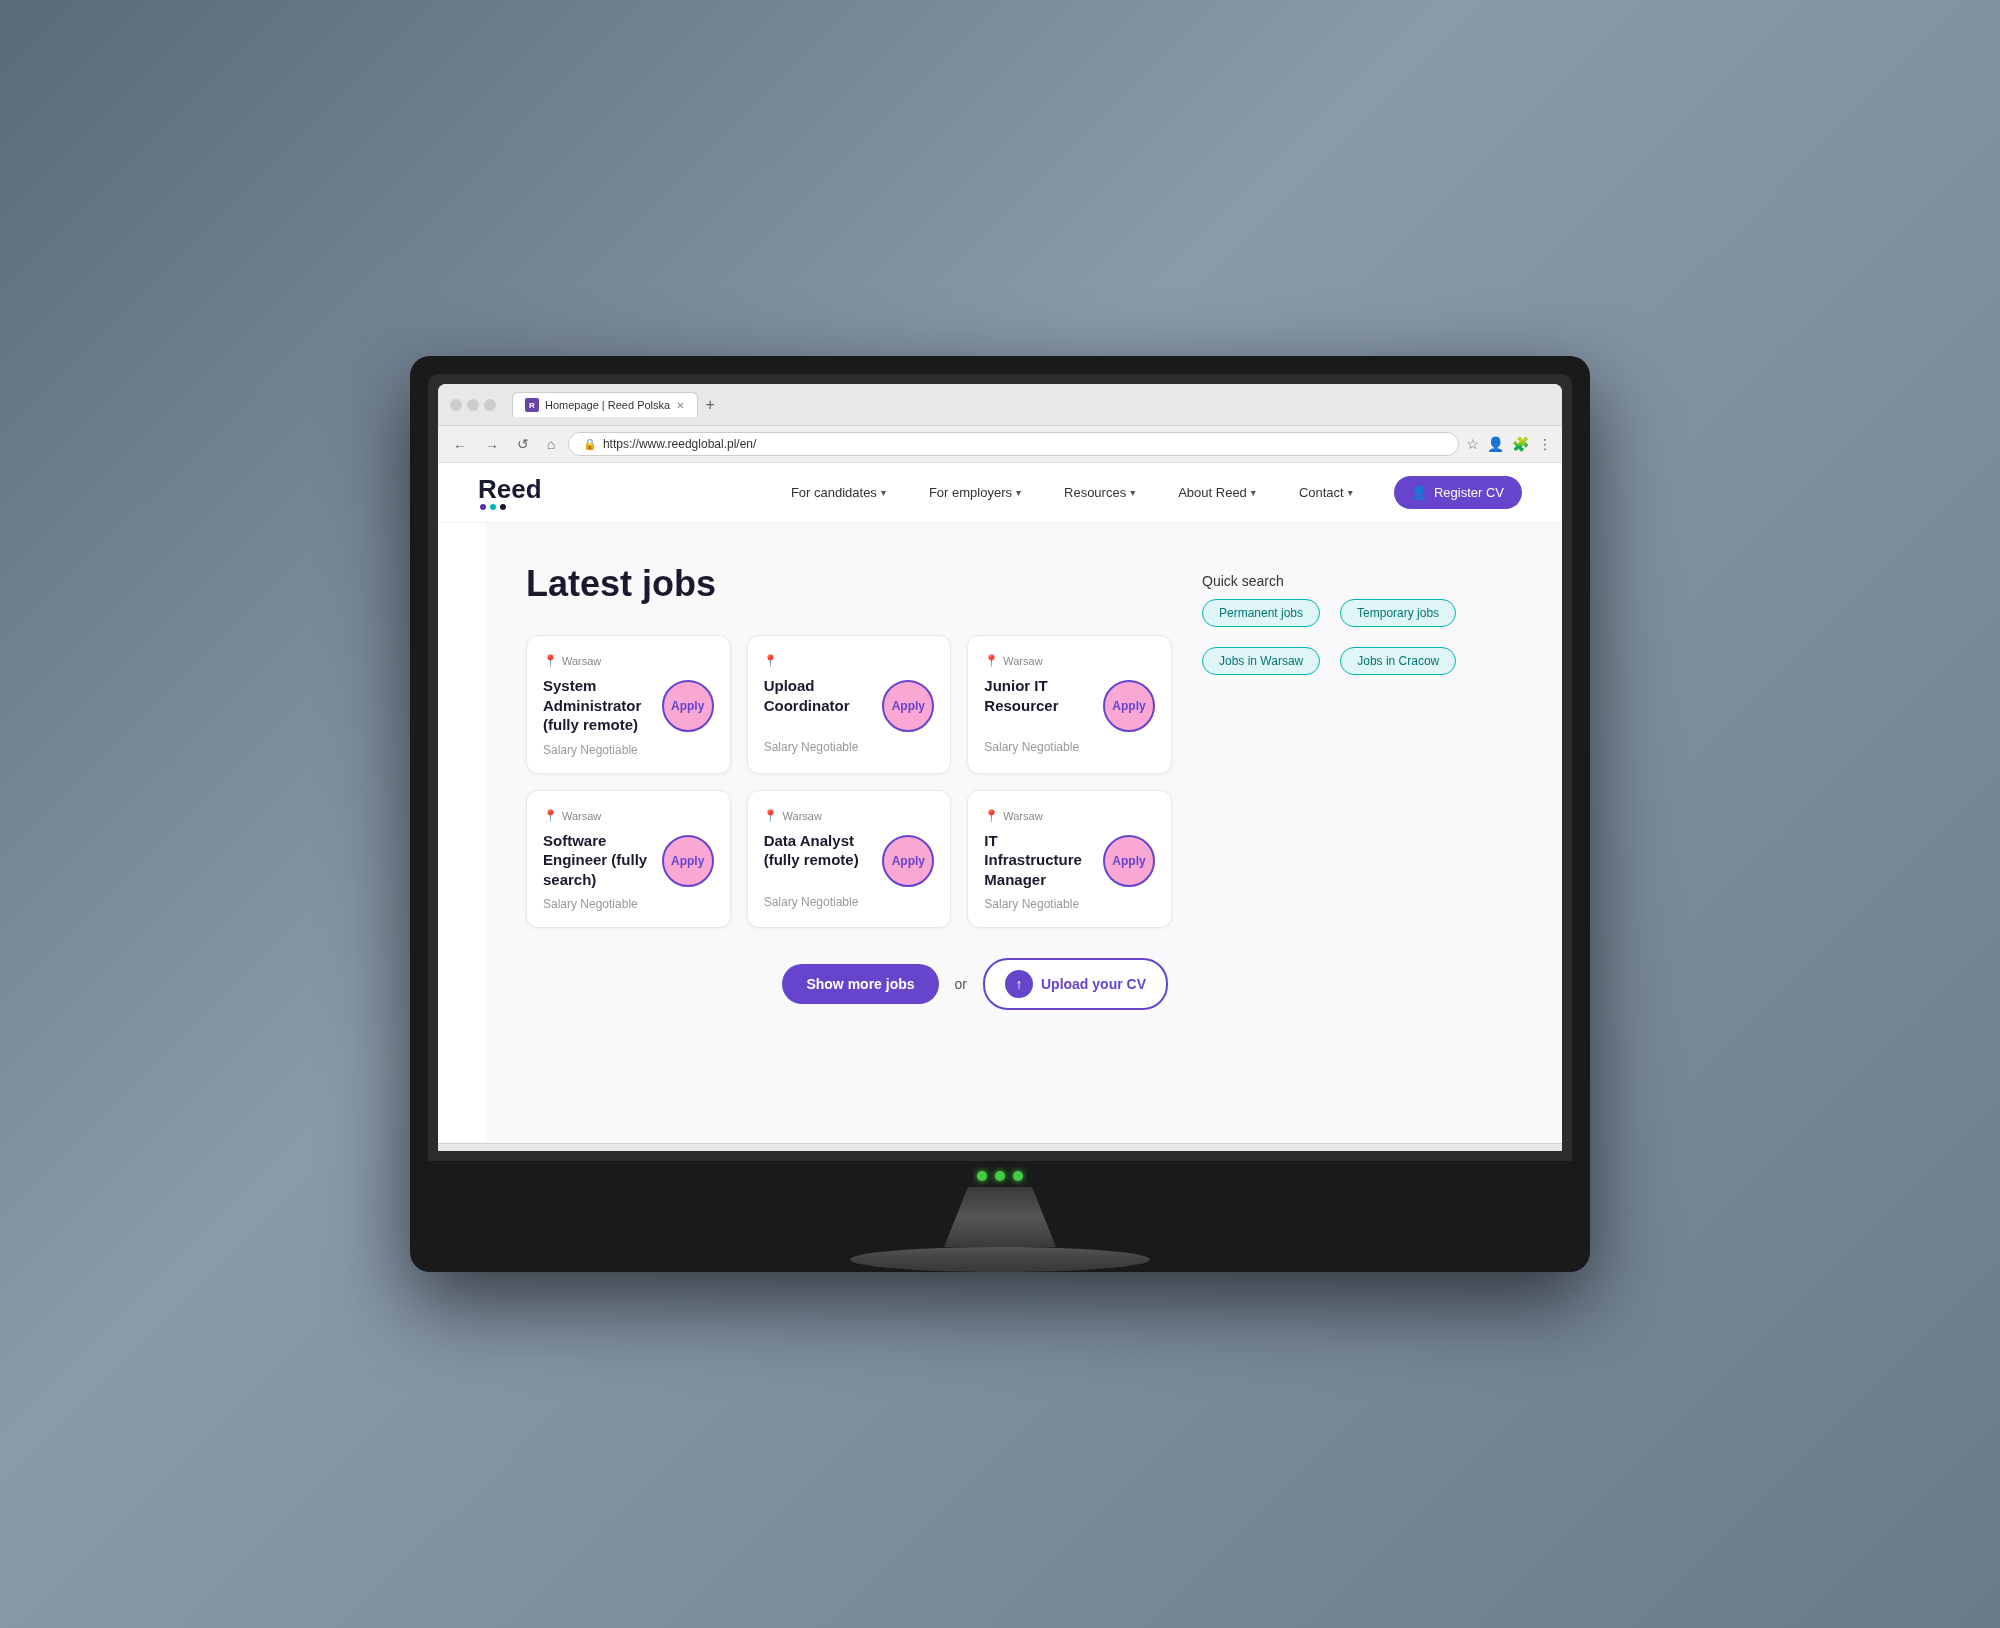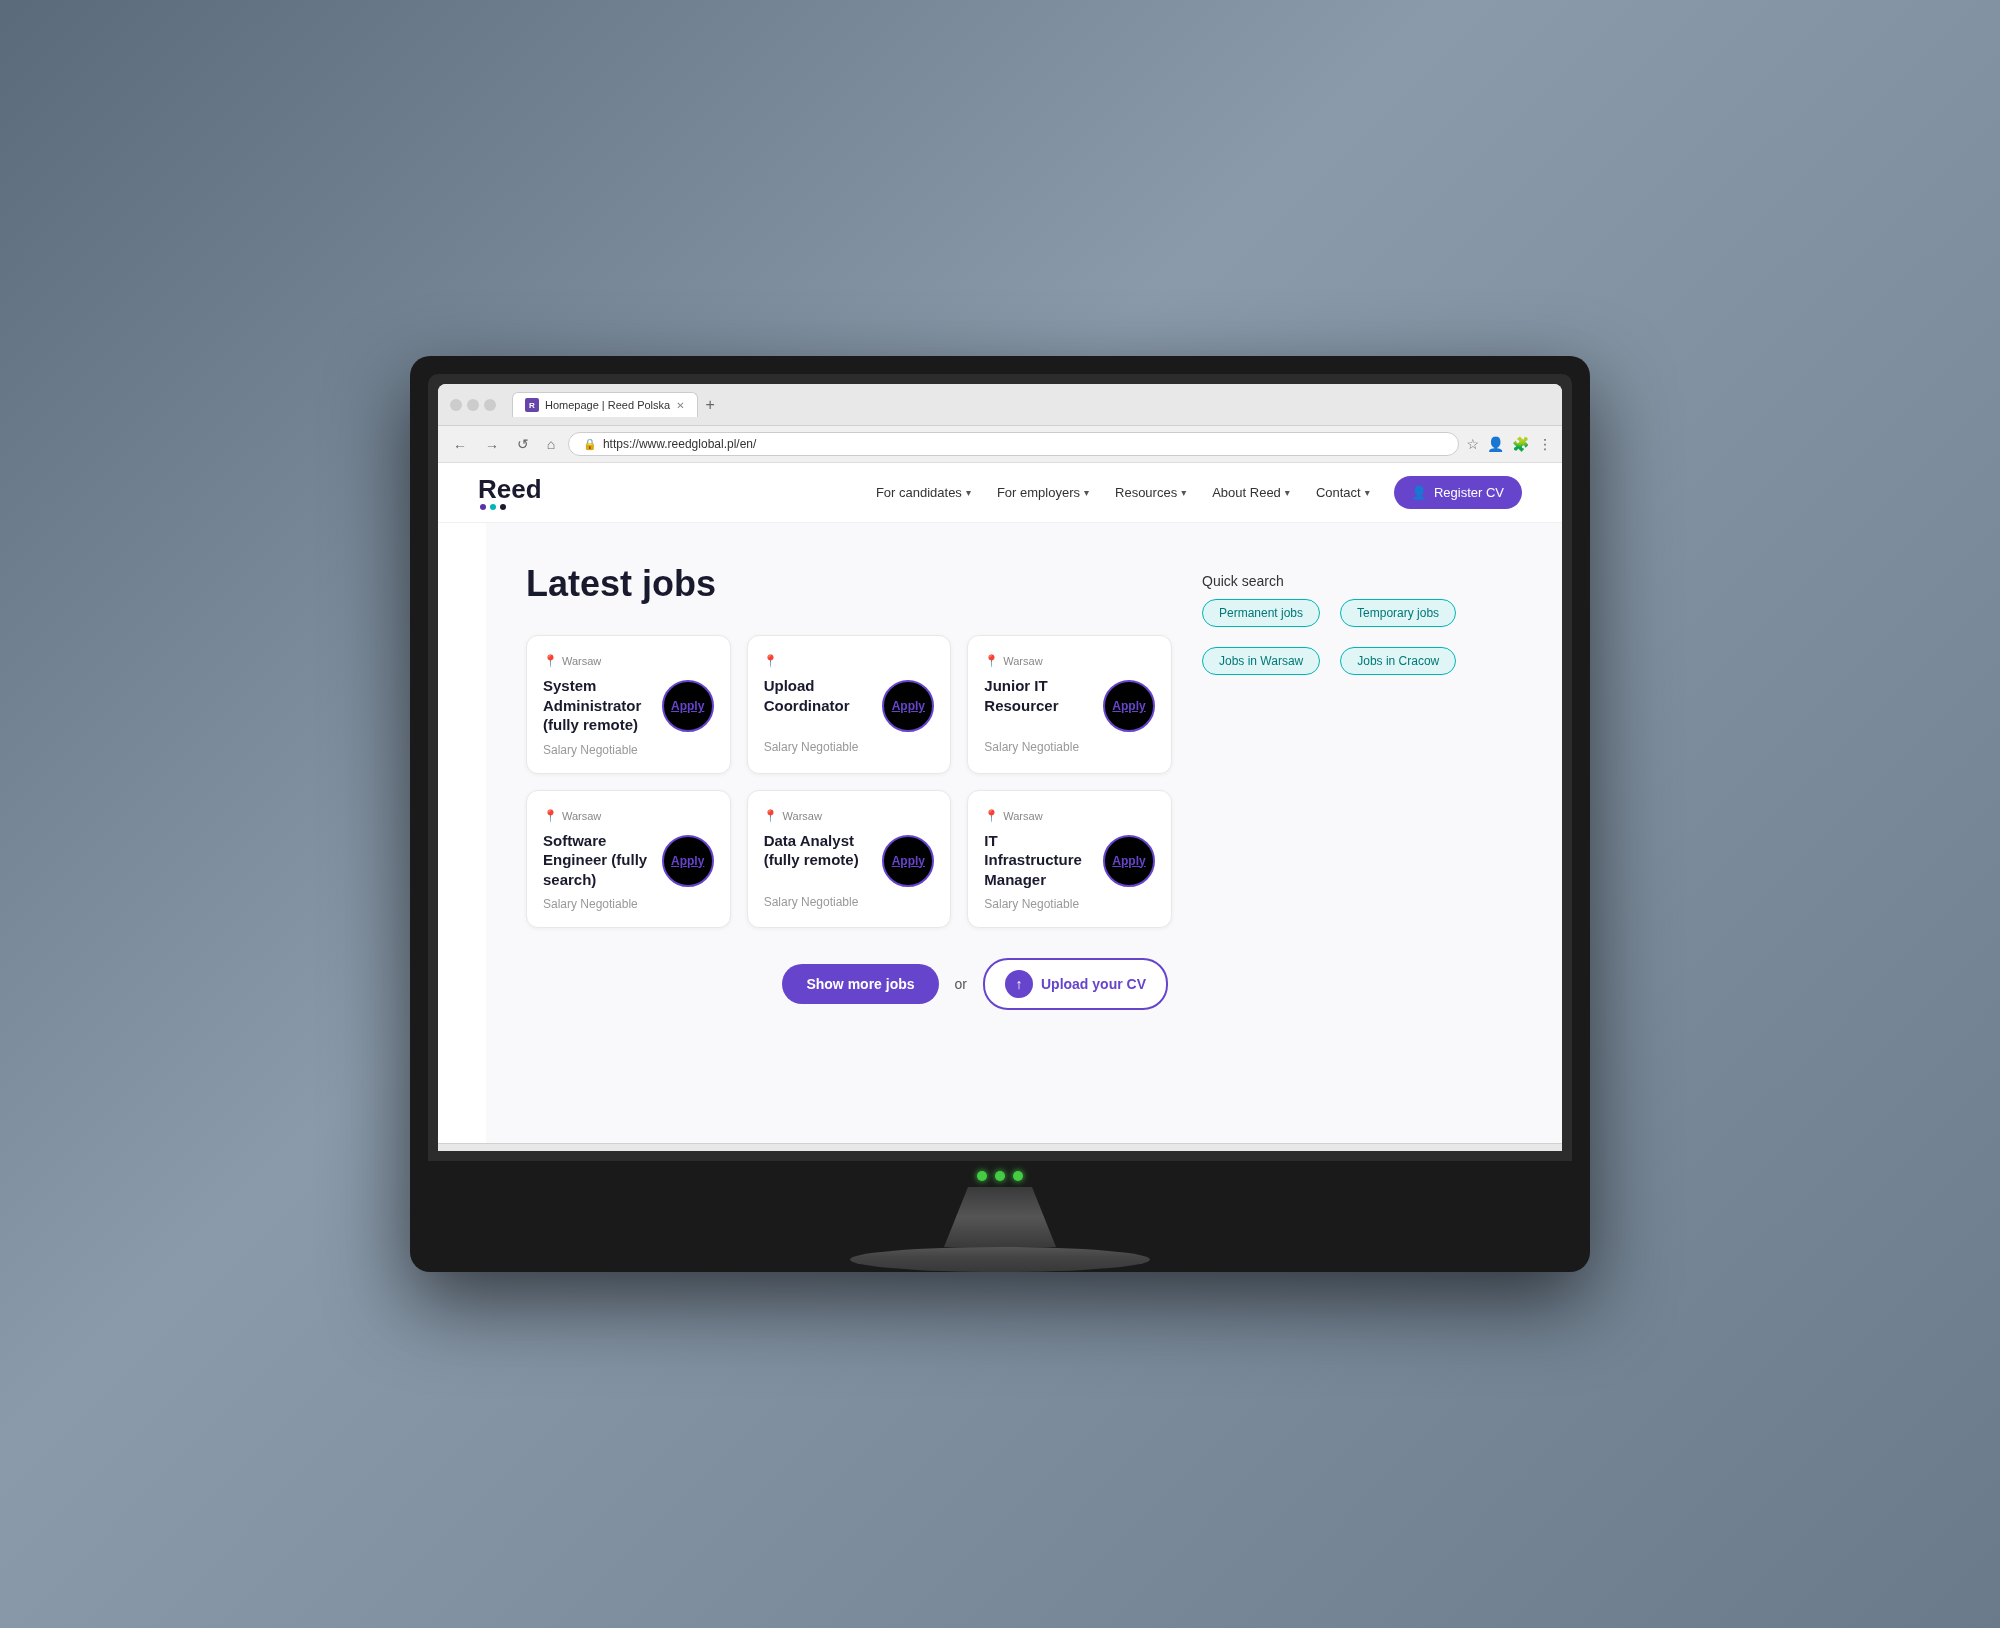--- a/index.html
+++ b/index.html
@@ -192,21 +192,21 @@
       border-radius: 50%;
     }
 
     .logo-dot.purple { background: #5533aa; }
     .logo-dot.teal { background: #00b5b5; }
     .logo-dot.dark { background: #1a1a2e; }
 
     .nav-links {
       display: flex;
       align-items: center;
-      gap: 6px;
+      gap: 23px;
       justify-content: space-between;
     }
 
     .nav-link {
       display: flex;
       align-items: center;
       gap: 4px;
       padding: 8px 10px;
       font-size: 13px;
       color: #333;
@@ -347,23 +347,22 @@
       border: 2px solid #6644cc;
       display: flex;
       align-items: center;
       justify-content: center;
       font-size: 12px;
       color: #6644cc;
       font-weight: 600;
       cursor: pointer;
       flex-shrink: 0;
       margin-top: 4px;
-      background: #000000;
+      background: #f9a8d4;
       transition: background 0.2s, color 0.2s;
-      text-decoration: underline;
     }
 
     .job-salary {
       font-size: 12px;
       color: #999;
     }
 
     
     .bottom-actions {
       display: flex;

